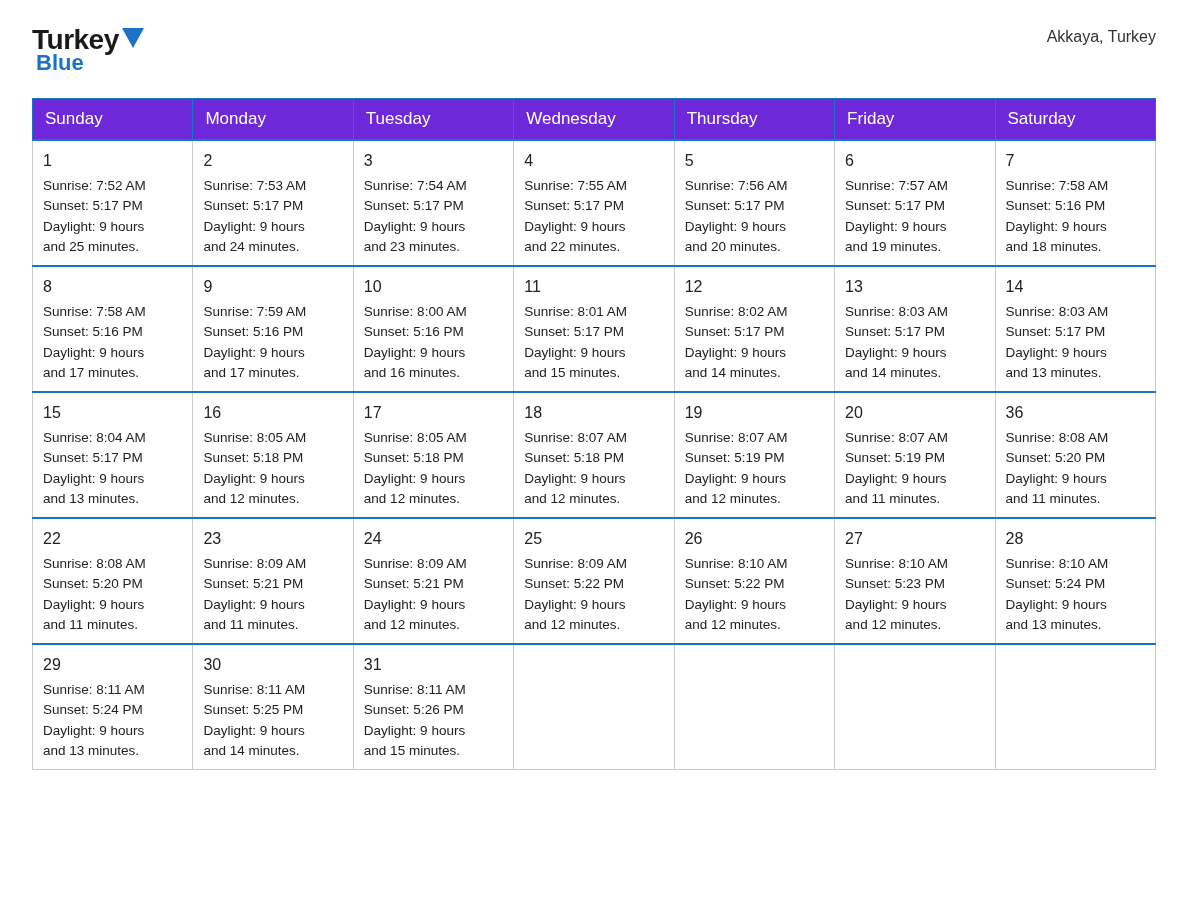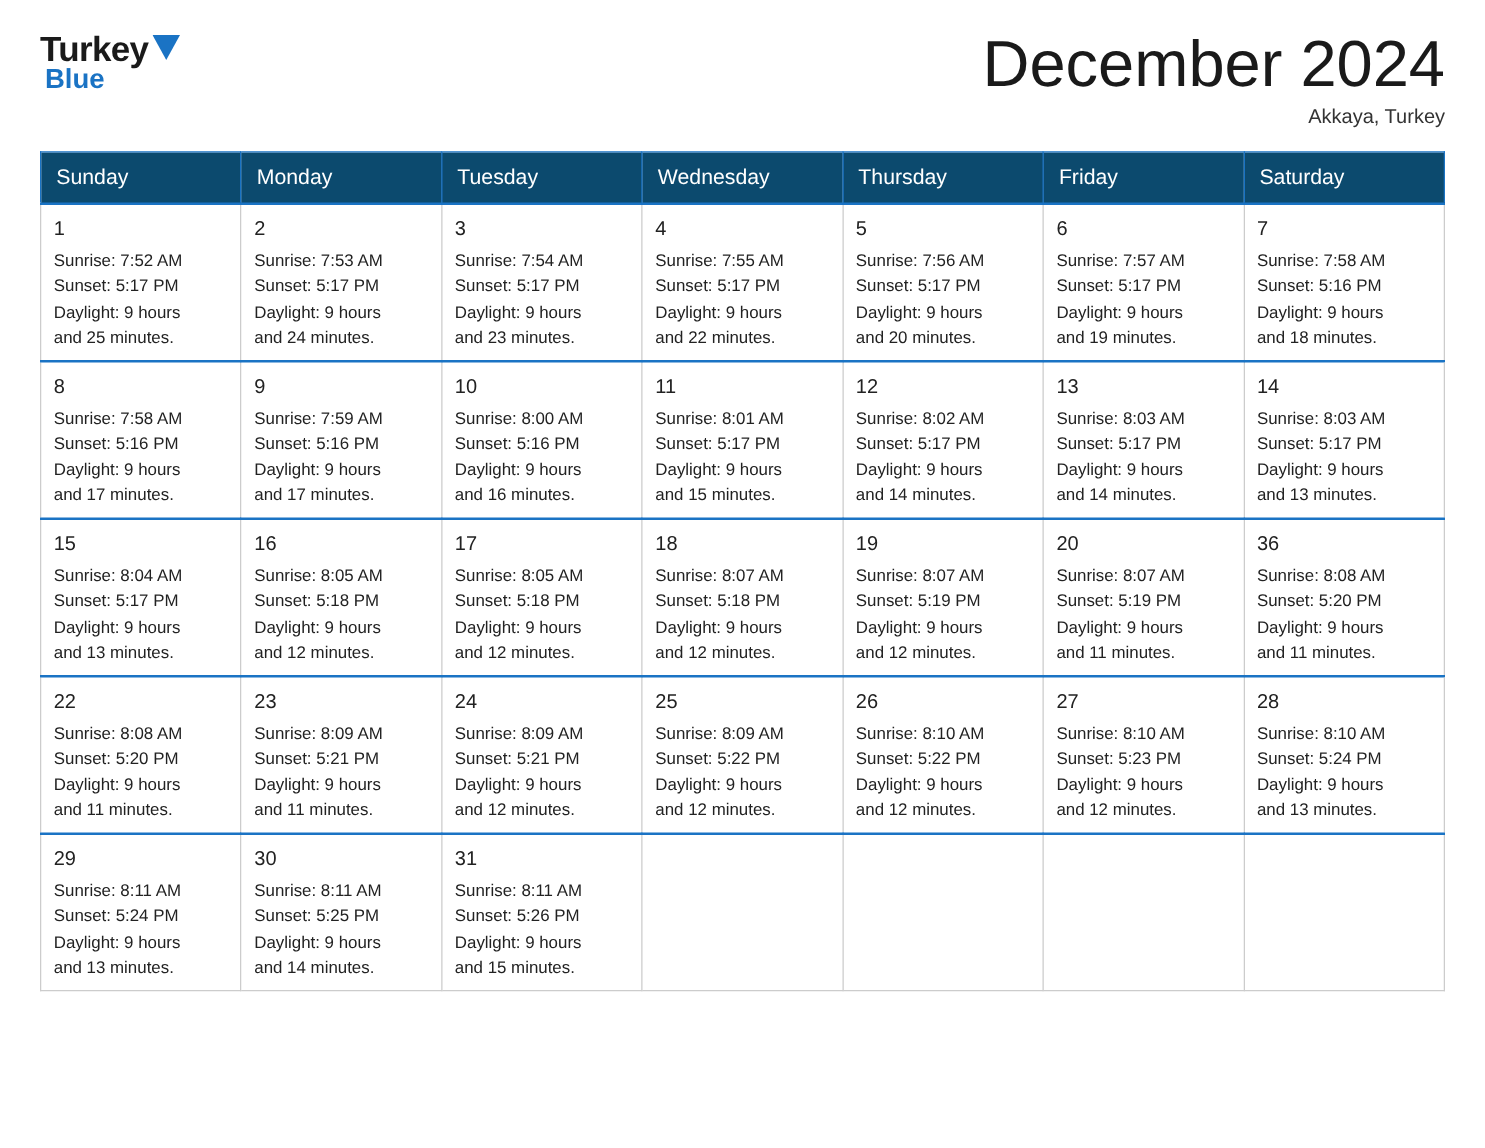--- a/index.html
+++ b/index.html
@@ -48,21 +48,21 @@
       font-size: 16px;
       color: #333;
       margin-top: 4px;
     }
     .calendar {
       width: 100%;
       border-collapse: collapse;
       margin-top: 8px;
     }
     .calendar th {
-      background: #0c4a6e;
+      background: #6d28d9;
       color: #fff;
       font-size: 17px;
       font-weight: 500;
       padding: 10px 12px;
       text-align: left;
       border: 1px solid #1a73c4;
     }
     .calendar td {
       vertical-align: top;
       padding: 8px 10px;
@@ -101,21 +101,20 @@
         <svg width="22" height="20" viewBox="0 0 22 20">
           <polygon points="0,0 22,0 11,20" fill="#1a73c4"></polygon>
         </svg>
       </span>
     </div>
     <div style="margin-top:-2px;margin-left:2px;">
       <span class="logo-blue">Blue</span>
     </div>
   </div>
   <div class="title-block">
-    <div class="month-title">December 2024</div>
     <div class="location">Akkaya, Turkey</div>
   </div>
 </div>
 
 <table class="calendar">
   <thead>
     <tr>
       <th>Sunday</th>
       <th>Monday</th>
       <th>Tuesday</th>

